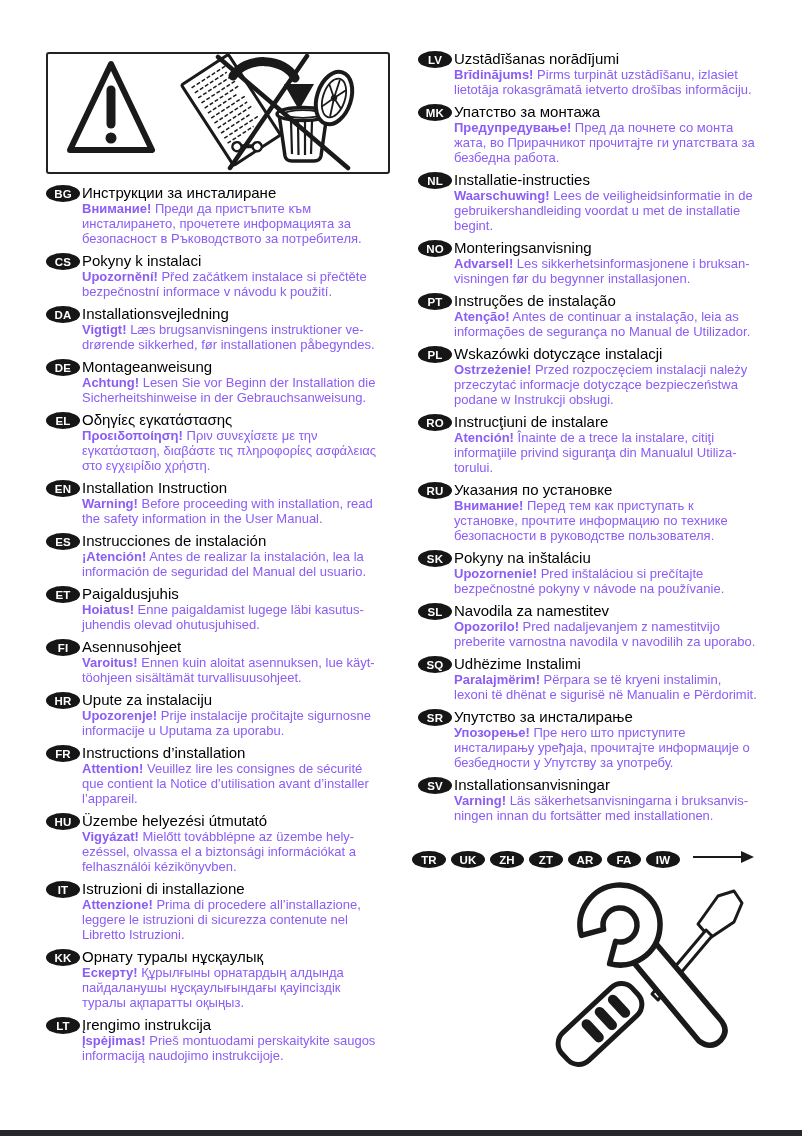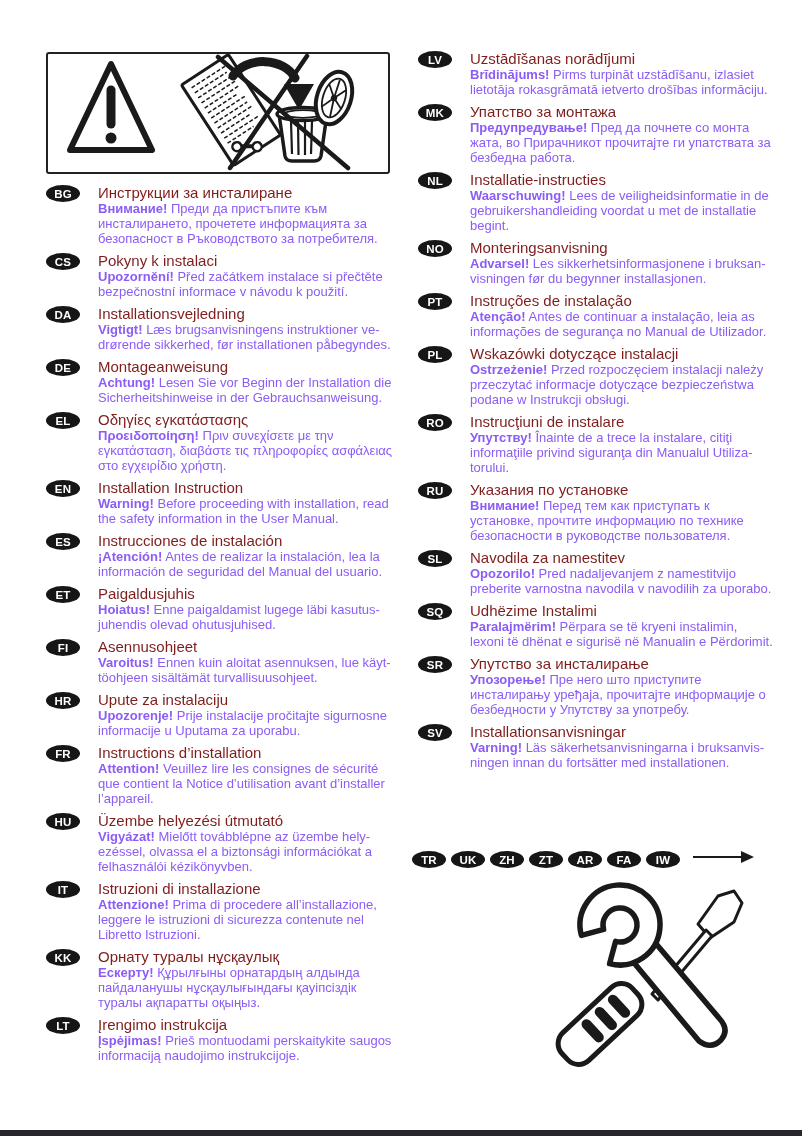--- a/index.html
+++ b/index.html
@@ -13,24 +13,24 @@
     border:2px solid #222;border-radius:3px;background:#fff;
   }
   .column{position:absolute;}
   #left-col{left:46px;top:184px;width:356px;}
   #right-col{left:418px;top:50px;width:364px;}
   .entry{display:flex;align-items:flex-start;margin-bottom:6px;}
   .badge{
     flex:0 0 auto;width:34px;height:17px;border-radius:50%;
     background:#161616;color:#fff;font-weight:700;font-size:11.5px;
     display:inline-flex;align-items:center;justify-content:center;
-    letter-spacing:.2px;margin-right:18px;margin-top:1px;
+    letter-spacing:.2px;margin-right:2px;margin-top:1px;
   }
   .entry-text{flex:1 1 auto;min-width:0;}
-  .title{font-size:15px;line-height:17px;color:#7f1d1d;}
+  .title{font-size:15px;line-height:17px;color:#000000;}
   .body{font-size:13px;line-height:15px;white-space:pre-line;color:#8b5cf6;}
   .body b{font-weight:700;}
   #extra-langs{
     position:absolute;left:412px;top:851px;display:flex;align-items:flex-start;
   }
   #extra-langs .badge{margin:0 5px 0 0;}
   .arrow{display:inline-flex;align-items:center;margin-left:8px;}
   .arrow-line{display:inline-block;width:48px;height:2px;background:#1a1a1a;}
   .arrow-head{
     display:inline-block;width:0;height:0;
@@ -310,36 +310,44 @@
       <div class="body"><b>Ostrzeżenie!</b><span> Przed rozpoczęciem instalacji należy
 przeczytać informacje dotyczące bezpieczeństwa
 podane w Instrukcji obsługi.</span></div>
     </div>
   </div>
 
   <div class="entry">
     <span class="badge">RO</span>
     <div class="entry-text">
       <div class="title">Instrucţiuni de instalare</div>
-      <div class="body"><b>Упутству!</b><span> Înainte de a trece la instalare, citiţi
+      <div class="body"><b>Atención!</b><span> Înainte de a trece la instalare, citiţi
 informaţiile privind siguranţa din Manualul Utiliza-
 torului.</span></div>
     </div>
   </div>
 
   <div class="entry">
     <span class="badge">RU</span>
     <div class="entry-text">
       <div class="title">Указания по установке</div>
       <div class="body"><b>Внимание!</b><span> Перед тем как приступать к
 установке, прочтите информацию по технике
 безопасности в руководстве пользователя.</span></div>
     </div>
   </div>
 
+  <div class="entry">
+    <span class="badge">SK</span>
+    <div class="entry-text">
+      <div class="title">Pokyny na inštaláciu</div>
+      <div class="body"><b>Upozornenie!</b><span> Pred inštaláciou si prečítajte
+bezpečnostné pokyny v návode na používanie.</span></div>
+    </div>
+  </div>
 
   <div class="entry">
     <span class="badge">SL</span>
     <div class="entry-text">
       <div class="title">Navodila za namestitev</div>
       <div class="body"><b>Opozorilo!</b><span> Pred nadaljevanjem z namestitvijo
 preberite varnostna navodila v navodilih za uporabo.</span></div>
     </div>
   </div>
 

